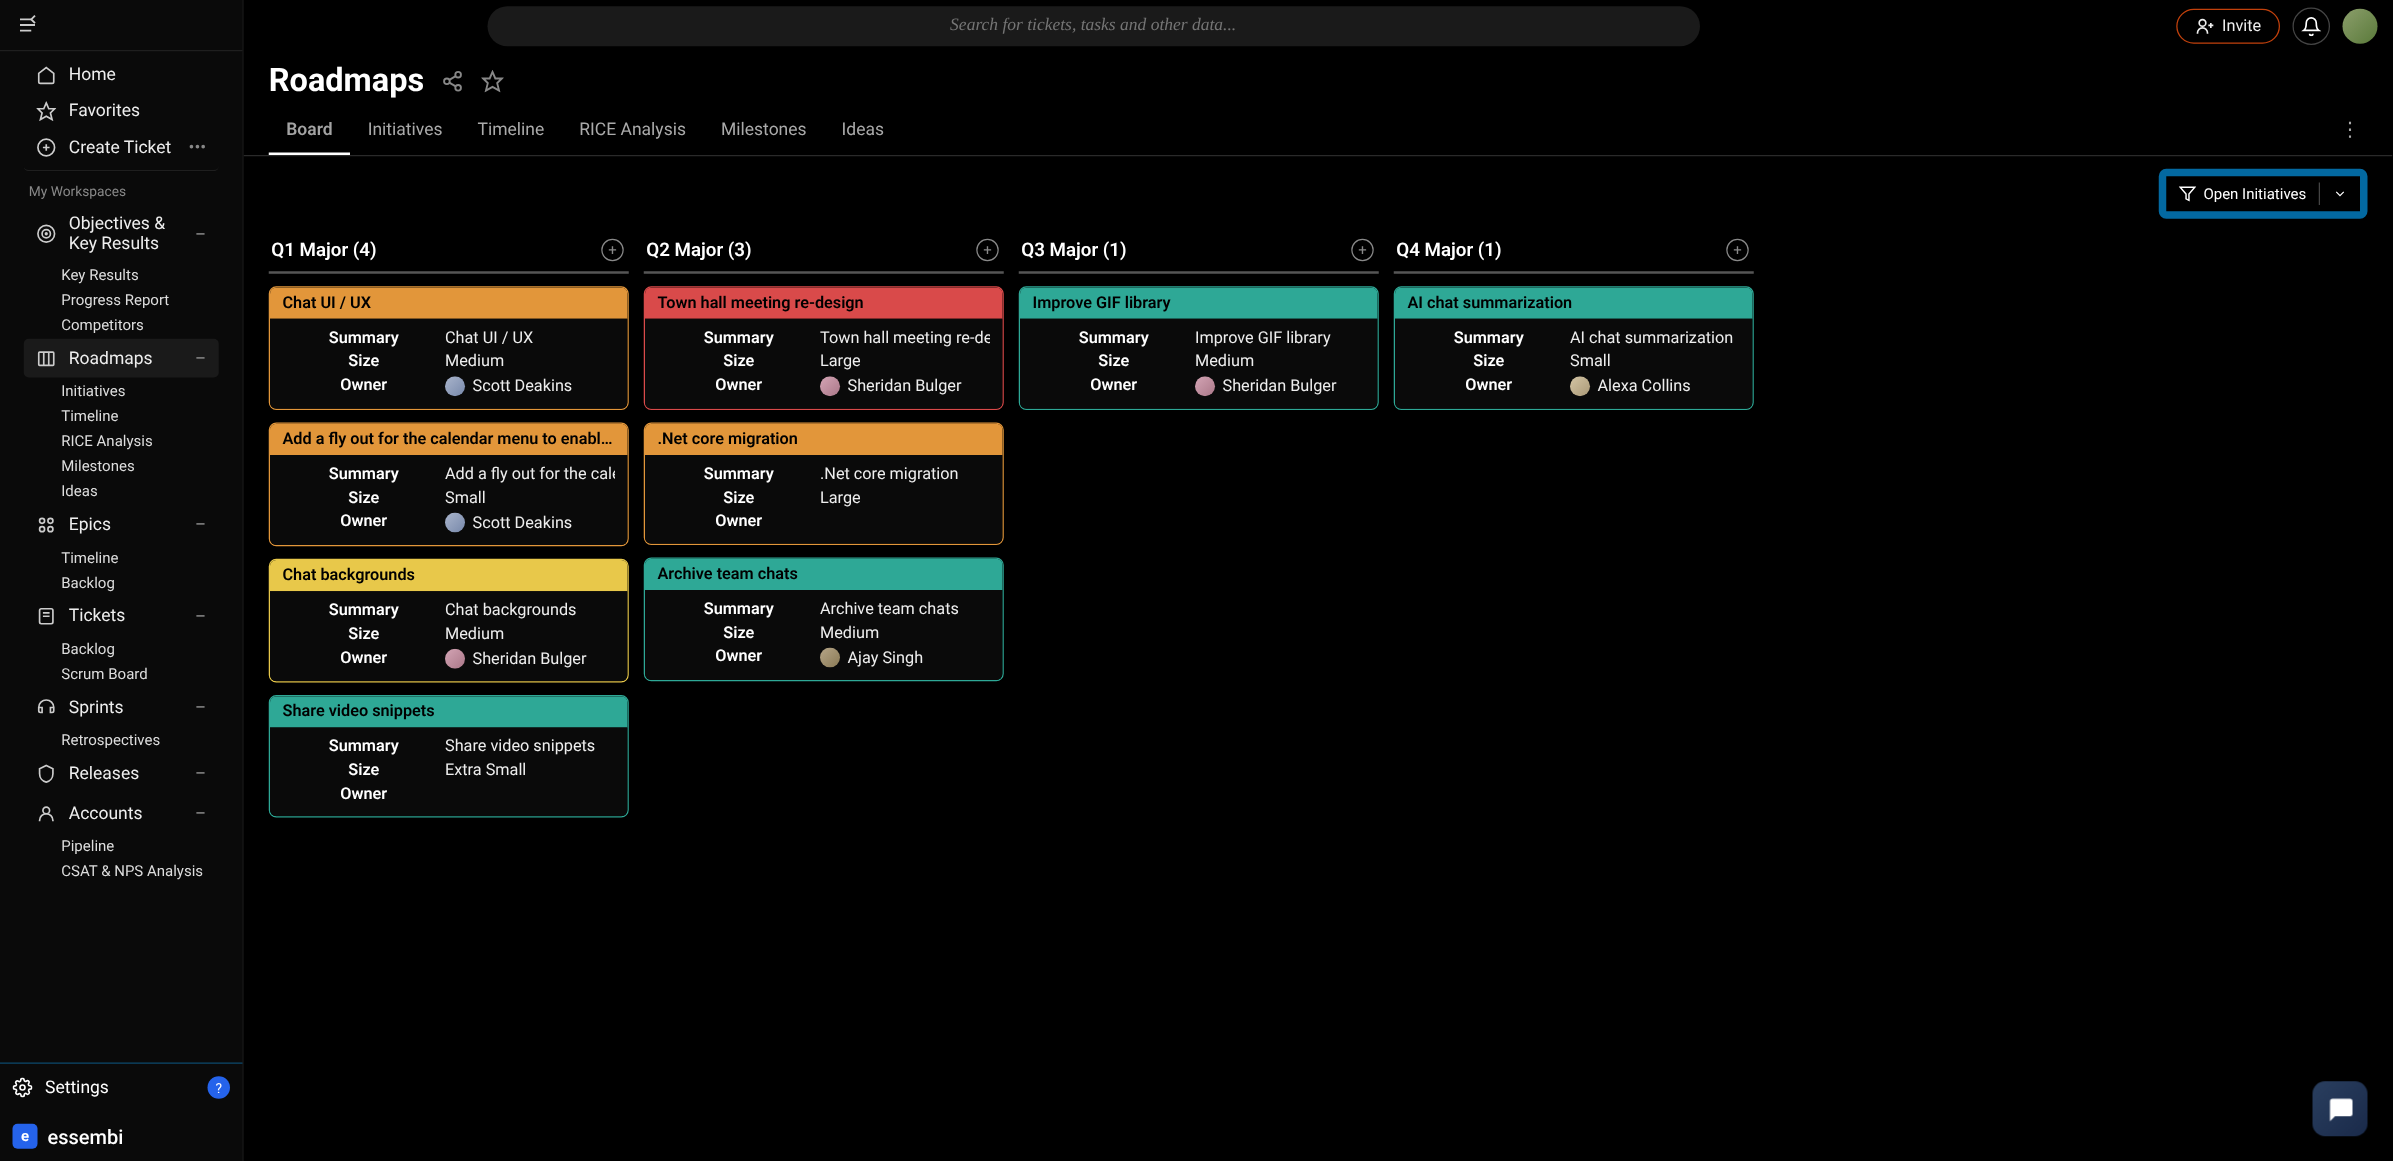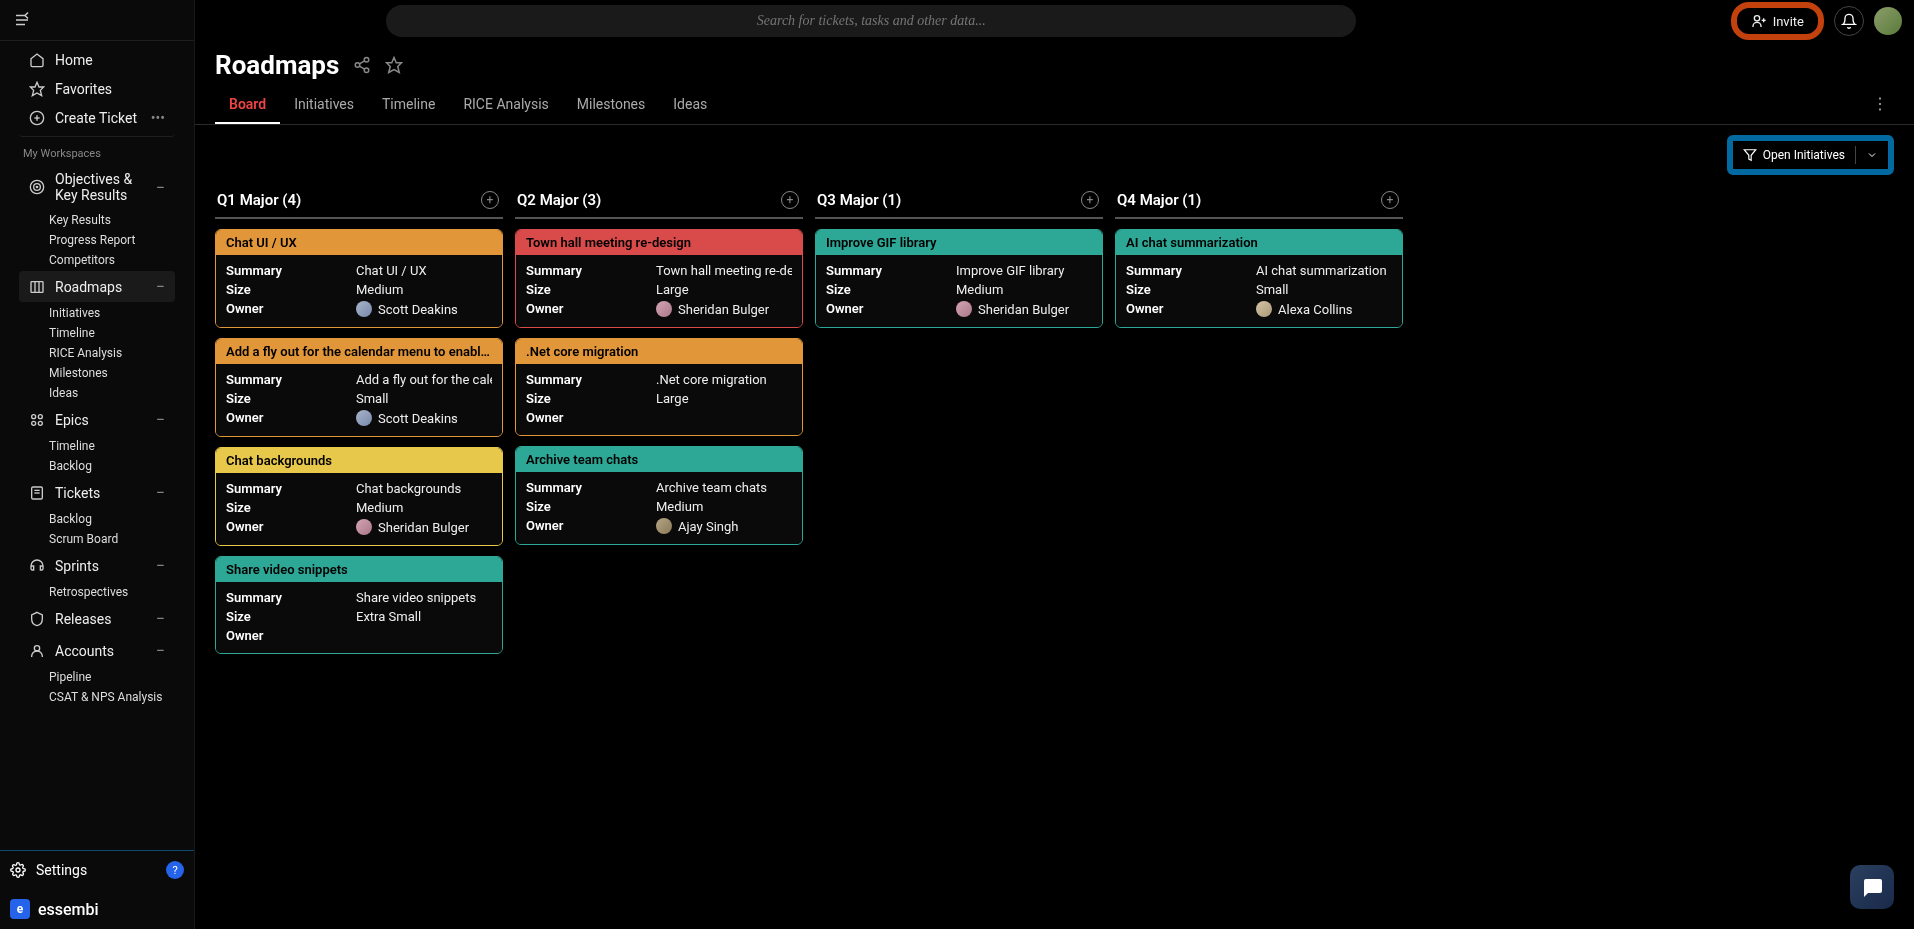--- a/index.html
+++ b/index.html
@@ -23,51 +23,51 @@
 .sb-settings .help { margin-left:auto; width:18px; height:18px; background:#2563eb; border-radius:50%; font-size:11px; display:flex; align-items:center; justify-content:center; }
 .sb-brand { display:flex; align-items:center; gap:8px; padding:10px; font-size:16px; font-weight:500; }
 .brand-logo { width:20px; height:20px; background:#2563eb; border-radius:4px; display:flex; align-items:center; justify-content:center; font-size:12px; font-weight:bold; }
 .sb-item .more { margin-left:auto; color:#888; }
 
 
 .main { flex:1; display:flex; flex-direction:column; background:#000; }
 .topbar { height:42px; display:flex; align-items:center; padding:0 12px; gap:16px; }
 .search { flex:1; max-width:970px; margin:0 auto; background:#1a1a1a; border:none; border-radius:18px; padding:8px 20px; color:#666; font-size:14px; font-style:italic; text-align:center;font-family:Liberation Serif, serif; }
 .tb-right { display:flex; align-items:center; gap:10px; margin-left:auto; }
-.invite-btn { display:flex; align-items:center; gap:6px; border:6px solid #c2410c; border-radius:18px; padding:5px 14px; font-size:13px; cursor:pointer; color:#eee; }
+.invite-btn { display:flex; align-items:center; gap:6px; border:1px solid #c2410c; border-radius:18px; padding:5px 14px; font-size:13px; cursor:pointer; color:#eee; }
 .bell { width:30px; height:30px; border:1px solid #444; border-radius:50%; display:flex; align-items:center; justify-content:center; cursor:pointer; }
 .avatar { width:28px; height:28px; border-radius:50%; background:linear-gradient(135deg,#8b9e6b,#5a7a3a); cursor:pointer; }
 
 .header { display:flex; align-items:center; padding:8px 20px; gap:14px; }
 .title { font-size:26px; font-weight:700; }
 .header .ico-btn { color:#888; cursor:pointer; }
 .tabs { display:flex; gap:0; padding:0 20px; border-bottom:1px solid #2a2a2a; position:relative; }
 .tab { padding:8px 14px 10px 14px; font-size:14px; color:#aaa; cursor:pointer; border-bottom:2px solid transparent; }
-.tab.active { color:#ef4444; border-bottom-color:#fff; font-weight:600; }
+.tab.active { color:#a3a3a3; border-bottom-color:#fff; font-weight:600; }
 .tabs .kebab { margin-left:auto; color:#aaa; cursor:pointer; padding:6px; }
 
 .toolbar { display:flex; justify-content:flex-end; padding:10px 20px; }
 .filter-btn { display:flex; align-items:center; gap:6px; border:6px solid #0369a1; border-radius:6px; padding:5px 10px; font-size:12px; cursor:pointer; }
 .filter-btn .divider { width:1px; height:18px; background:#444; margin:0 4px; }
 
 
 .board { display:flex; gap:12px; padding:0 20px 20px 20px; overflow-x:auto; }
 .column { width:288px; flex-shrink:0; }
 .col-head { display:flex; align-items:center; padding:6px 4px 8px 2px; border-bottom:2px solid #555; margin-bottom:10px; }
 .col-title { font-size:15px; font-weight:600; }
 .col-head .plus { margin-left:auto; width:18px; height:18px; border:1.5px solid #888; border-radius:50%; display:flex; align-items:center; justify-content:center; font-size:12px; color:#888; cursor:pointer; }
 
 .card { border-radius:6px; margin-bottom:10px; overflow:hidden; cursor:pointer; border:1px solid transparent; }
 .card.orange { border-color:#e2963a; } .card.orange .card-title { background:#e2963a; }
 .card.red { border-color:#d94a4a; } .card.red .card-title { background:#d94a4a; }
 .card.yellow { border-color:#e8c84a; } .card.yellow .card-title { background:#e8c84a; }
 .card.teal { border-color:#2ea896; } .card.teal .card-title { background:#2ea896; }
 .card-title { padding:5px 10px; font-size:13px; font-weight:600; color:#000; white-space:nowrap; overflow:hidden; text-overflow:ellipsis; }
 .card-body { background:#0a0a0a; padding:6px 10px 8px 10px; font-size:13px; }
-.row { display:flex; padding:2px 0; }
+.row { display:flex; padding:2px 0;text-align:center; }
 .row .k { width:130px; font-weight:600; color:#fff; }
 .row .v { flex:1; color:#eee; display:flex; align-items:center; gap:6px; white-space:nowrap; overflow:hidden; text-overflow:ellipsis; }
 .av { width:16px; height:16px; border-radius:50%; background:#666; flex-shrink:0; }
 .av.scott { background:linear-gradient(135deg,#aab5cc,#7788aa); }
 .av.sheridan { background:linear-gradient(135deg,#d4a5b5,#aa7788); }
 .av.ajay { background:linear-gradient(135deg,#b5a588,#8a7a55); }
 .av.alexa { background:linear-gradient(135deg,#d4c5a5,#aa9977); }
 
 .chat-fab { position:fixed; right:20px; bottom:20px; width:44px; height:44px; background:linear-gradient(135deg,#2a3f5f,#1a2a4a); border-radius:10px; display:flex; align-items:center; justify-content:center; cursor:pointer; }
 

